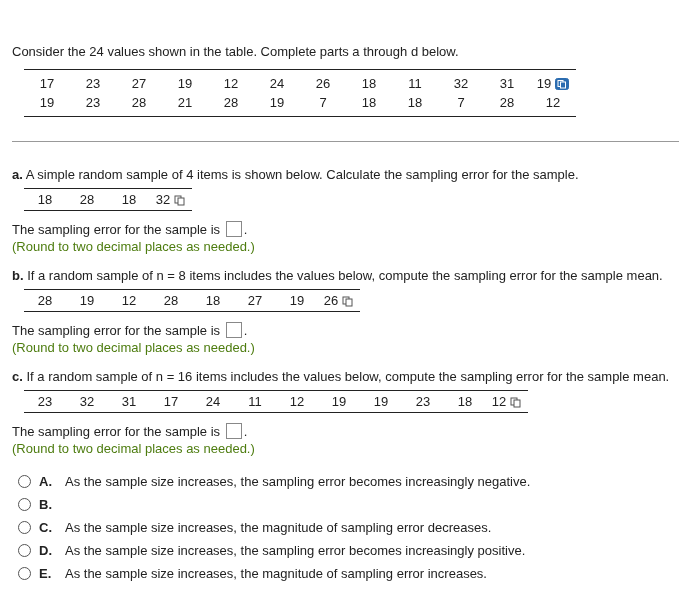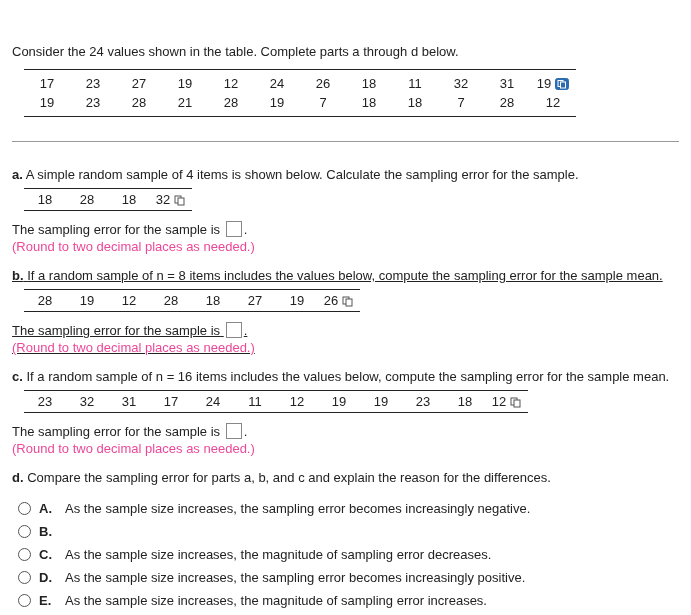--- a/index.html
+++ b/index.html
@@ -37,21 +37,21 @@
     text-align: center;
   }
   .blank-box {
     display: inline-block;
     width: 16px;
     height: 16px;
     border: 1px solid #888;
     vertical-align: -3px;
     margin: 0 2px;
   }
-  .hint { color: #ec4899; margin-top: 2px; }
+  .hint { color: #4d7c0f; margin-top: 2px; }
   .copy-icon {
     display: inline-block;
     vertical-align: -2px;
     margin-left: 4px;
   }
   .copy-icon svg { display: block; }
   .mc-list { margin-top: 12px; }
   .mc-item {
     display: flex;
     align-items: center;
@@ -137,21 +137,21 @@
     </div>
   </div>
   <div>
     <span>The sampling error for the sample is</span>
     <span class="blank-box"></span><span>.</span>
   </div>
   <div class="hint">(Round to two decimal places as needed.)</div>
 </div>
 
 
-<div class="section" style="margin-top:14px;text-decoration:underline;">
+<div class="section" style="margin-top:14px;">
   <div>
     <b>b.</b>
     <span>If a random sample of n = 8 items includes the values below, compute the sampling error for the sample mean.</span>
   </div>
   <div class="sample-bar">
     <div class="sample-cell">28</div>
     <div class="sample-cell">19</div>
     <div class="sample-cell">12</div>
     <div class="sample-cell">28</div>
     <div class="sample-cell">18</div>
@@ -198,24 +198,20 @@
   </div>
   <div>
     <span>The sampling error for the sample is</span>
     <span class="blank-box"></span><span>.</span>
   </div>
   <div class="hint">(Round to two decimal places as needed.)</div>
 </div>
 
 
 <div class="section" style="margin-top:14px;">
-  <div>
-    <b>d.</b>
-    <span>Compare the sampling error for parts a, b, and c and explain the reason for the differences.</span>
-  </div>
   <div class="mc-list">
     <div class="mc-item">
       <span class="radio"></span>
       <span class="mc-letter">A.</span>
       <span>As the sample size increases, the sampling error becomes increasingly negative.</span>
     </div>
     <div class="mc-item">
       <span class="radio"></span>
       <span class="mc-letter">B.</span>
     </div>

